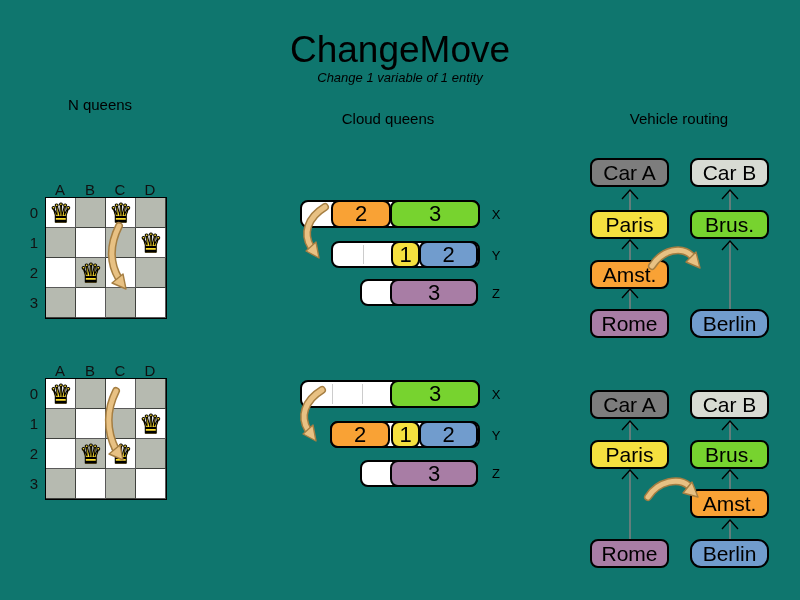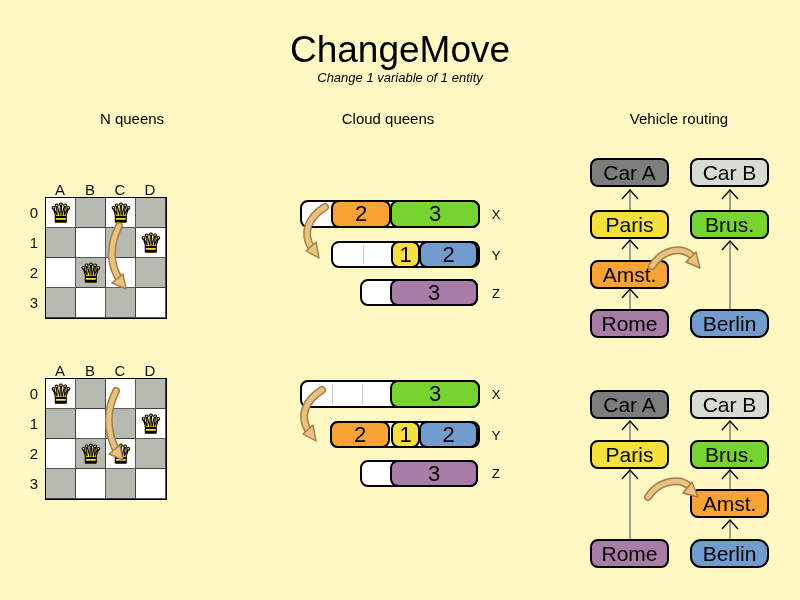--- a/index.html
+++ b/index.html
@@ -1,16 +1,16 @@
 <!DOCTYPE html>
 <html><head>
 <meta charset="utf-8">
 <style>
   html,body{margin:0;padding:0;background:#fff;}
-  .canvas{position:relative;width:800px;height:600px;background:#fef9c3;overflow:hidden;
+  .canvas{position:relative;width:800px;height:600px;background:#0f766e;overflow:hidden;
           font-family:"Liberation Sans",sans-serif;color:#000;}
   .abs{position:absolute;}
   .ctr{transform:translate(-50%,-50%);white-space:nowrap;}
   
   .title{font-size:37px;letter-spacing:0px;}
   .subtitle{font-size:13px;}
   .section-title{font-size:15px;}
   
   .board{position:absolute;width:120px;height:120px;border:1.5px solid #000;background:#fff;
          display:flex;flex-wrap:wrap;}
@@ -50,21 +50,21 @@
   .tan-head{fill:#e8c183;stroke:#a57e42;stroke-width:1.4;stroke-linejoin:round;}
 </style>
 </head>
 <body>
 
 <div class="canvas">
 
   <div class="abs ctr title" style="left:400px;top:50px;">ChangeMove</div>
   <div class="abs ctr subtitle" style="left:400px;top:77px;font-style:italic;">Change 1 variable of 1 entity</div>
 
-  <div class="abs ctr section-title" style="left:100px;top:118px;margin-left:32px;">N queens</div>
+  <div class="abs ctr section-title" style="left:100px;top:104px;">N queens</div>
   <div class="abs ctr section-title" style="left:388px;top:118px;">Cloud queens</div>
   <div class="abs ctr section-title" style="left:679px;top:118px;">Vehicle routing</div>
 
   <div class="abs ctr blabel" style="left:60px;top:189px;">A</div>
   <div class="abs ctr blabel" style="left:90px;top:189px;">B</div>
   <div class="abs ctr blabel" style="left:120px;top:189px;">C</div>
   <div class="abs ctr blabel" style="left:150px;top:189px;">D</div>
   <div class="abs ctr blabel" style="left:34px;top:212px;">0</div>
   <div class="abs ctr blabel" style="left:34px;top:242px;">1</div>
   <div class="abs ctr blabel" style="left:34px;top:272px;">2</div>

